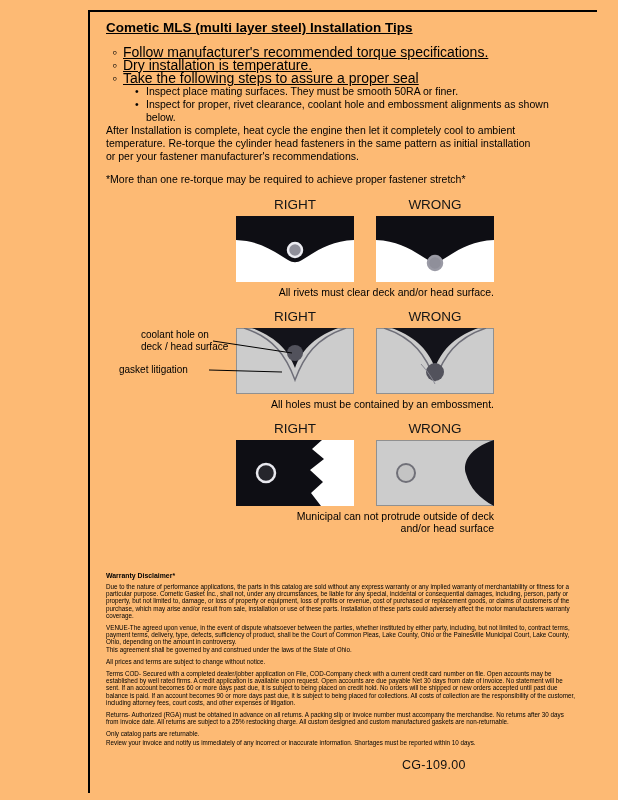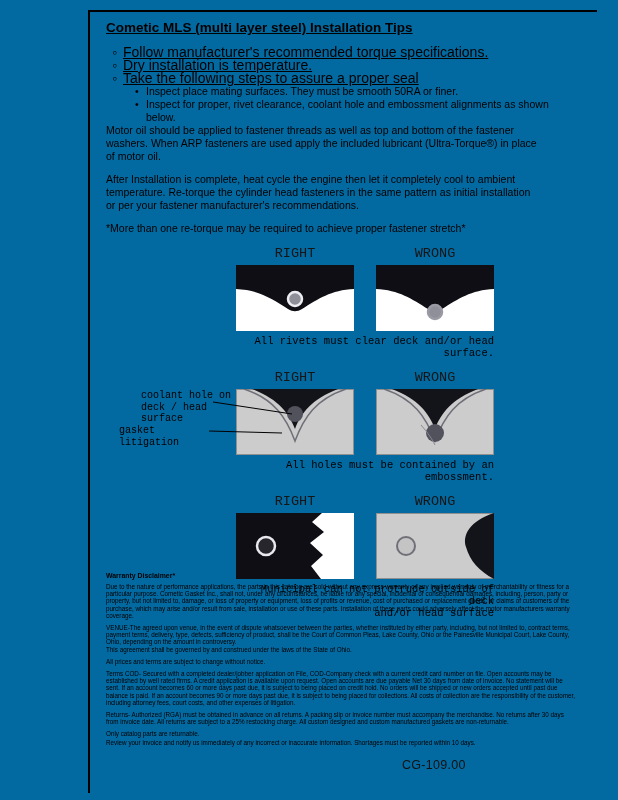--- a/index.html
+++ b/index.html
@@ -1,31 +1,31 @@
 <!DOCTYPE html>
 <html><head>
 <meta charset="utf-8">
 <style>
   html,body{margin:0;padding:0;background:#ffffff;}
-  .page{position:relative;width:618px;height:800px;background:#0369a1;
+  .page{position:relative;width:618px;height:800px;background:#fdba74;
         font-family:"Liberation Sans",sans-serif;color:#000;overflow:hidden;}
   .frame{position:absolute;left:88px;top:10px;width:507px;height:781px;
          border-top:2px solid #000;border-left:2px solid #000;}
   .main{position:absolute;left:106px;top:20px;width:472px;}
   .title{font-size:13.5px;font-weight:bold;text-decoration:underline;margin:0 0 11px 0;}
   .bullets{margin:0 0 0 6px;}
   .b1{font-size:14px;line-height:13px;position:relative;padding-left:11px;text-decoration:underline;}
   .b1::before{content:"\25E6";position:absolute;left:0;top:0;}
   .b2{font-size:10.5px;line-height:13px;position:relative;padding-left:11px;margin-left:23px;}
   .b2::before{content:"\2022";position:absolute;left:0;top:0;}
   .section-head{font-size:11px;font-weight:bold;margin:13px 0 7px 0;}
   .para{font-size:10.5px;line-height:13px;margin:0 0 10px 0;width:432px;}
   .note{font-size:10.5px;line-height:13px;margin:0 0 11px 0;}
   .diagrams{margin-left:130px;width:258px;}
-  .diag-block{position:relative;font-family:Liberation Mono, monospace;}
+  .diag-block{position:relative;}
   .diag-headers{display:flex;justify-content:space-between;width:258px;margin-bottom:3px;height:16px;}
   .diag-headers span{width:118px;text-align:center;font-size:13.5px;color:#151515;}
   .panels{display:flex;gap:22px;}
   .panel{width:118px;height:66px;display:block;}
   .caption{font-size:10.5px;line-height:12px;margin:4px 0 11px 0;white-space:pre-line;text-align:right;}
   .callout{position:absolute;font-size:10px;line-height:11.5px;white-space:pre-line;}
   .callout-1{left:-95px;top:20px;width:95px;}
   .callout-2{left:-117px;top:55px;width:100px;}
   .lines{position:absolute;left:-120px;top:0;width:380px;height:90px;pointer-events:none;z-index:2;}
   .disc{position:absolute;left:106px;top:572px;width:470px;}
@@ -44,21 +44,20 @@
     <h1 class="title">Cometic MLS (multi layer steel) Installation Tips</h1>
 
     <div class="bullets">
       <div class="b1">Follow manufacturer's recommended torque specifications.</div>
       <div class="b1">Dry installation is temperature.</div>
       <div class="b1">Take the following steps to assure a proper seal</div>
       <div class="b2">Inspect place mating surfaces.  They must be smooth 50RA or finer.</div>
       <div class="b2">Inspect for proper, rivet clearance, coolant hole and embossment alignments as shown below.</div>
     </div>
 
-    <p class="para">Motor oil should be applied to fastener threads as well as top and bottom of the fastener washers. When ARP fasteners are used apply the included lubricant (Ultra-Torque®) in place of motor oil.</p>
     <p class="para">After Installation is complete, heat cycle the engine then let it completely cool to ambient temperature. Re-torque the cylinder head fasteners in the same pattern as initial installation or per your fastener manufacturer's recommendations.</p>
     <p class="note">*More than one re-torque may be required to achieve proper fastener stretch*</p>
 
     <div class="diagrams">
 
       <div class="diag-block">
         <div class="diag-headers">
           <span>RIGHT</span>
           <span>WRONG</span>
         </div>

